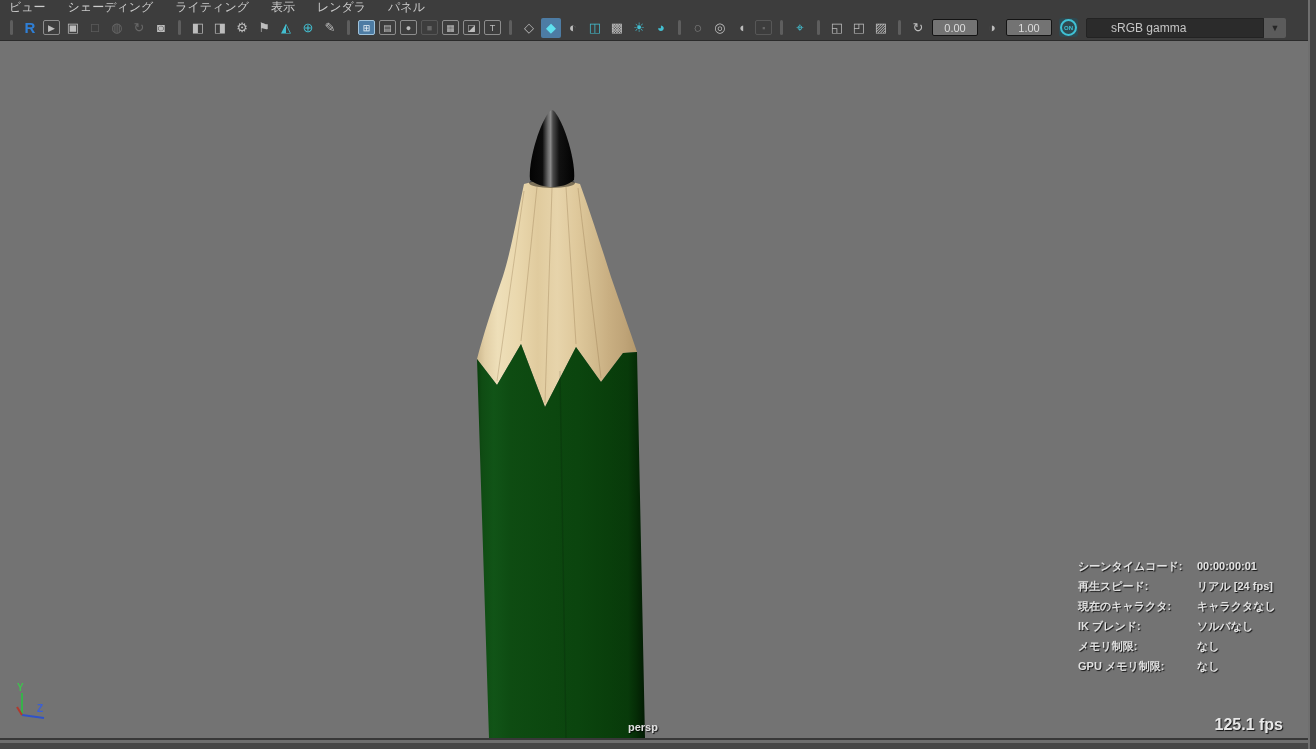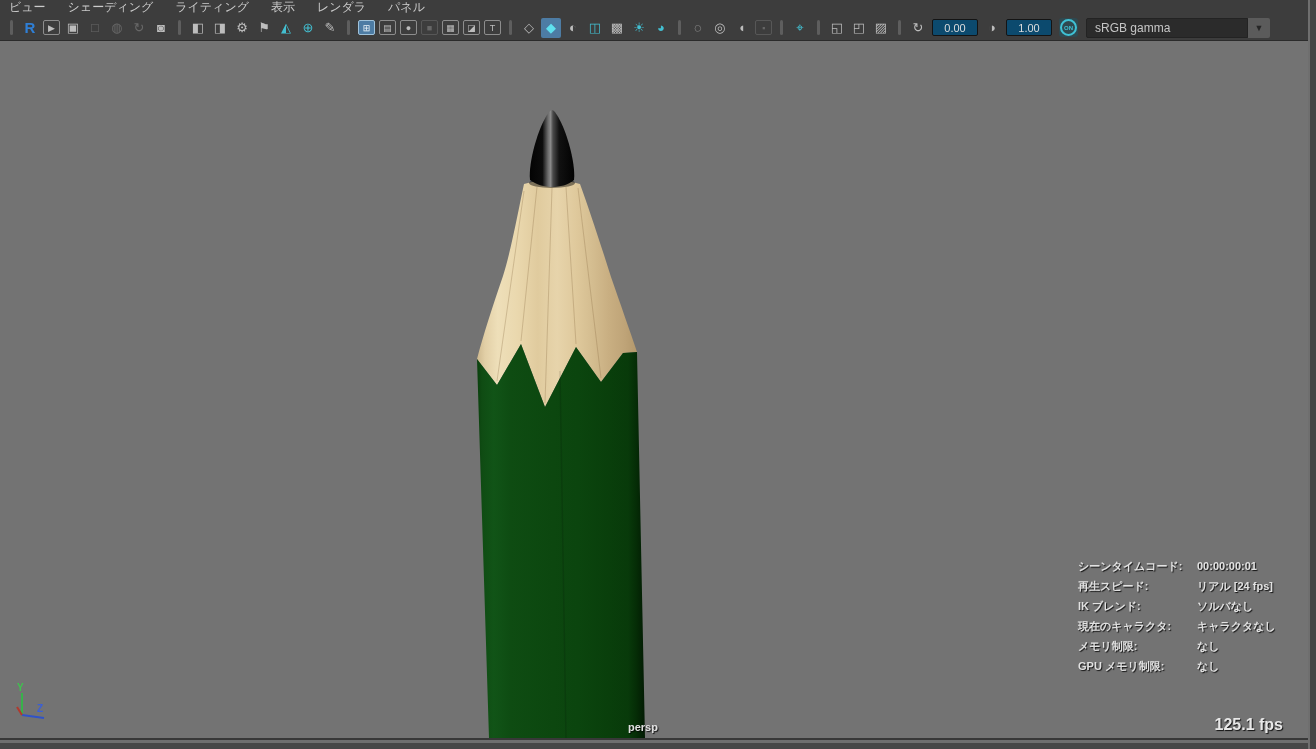--- a/index.html
+++ b/index.html
@@ -13,29 +13,29 @@
            border-bottom:1px solid #2b2b2b;padding-left:4px;}
   .tb-icon{min-width:20px;height:20px;display:flex;align-items:center;justify-content:center;
            font-size:13px;color:#bdbdbd;margin:0 1px;border-radius:2px;}
   .tb-icon.logo{color:#2f7fd6;font-weight:bold;font-size:15px;}
   .tb-icon.boxed{min-width:15px;width:15px;height:13px;border:1px solid #8d8d8d;font-size:9px;margin:0 2px;}
   .tb-icon.disabled{opacity:.33;}
   .tb-icon.teal{color:#43bfd1;}
   .tb-icon.active{background:#4d7ca4;color:#e8f1f7;border-color:#9fc2da;}
   .tb-icon.active.teal{color:#5fe0ee;}
   .tb-sep{width:3px;height:15px;background:#5e5e5e;border-radius:2px;margin:0 6px;flex:none;}
-  .tb-field{width:44px;height:15px;background:#0c4a6e;border:1px solid #141414;color:#dcdcdc;
+  .tb-field{width:44px;height:15px;background:#737373;border:1px solid #141414;color:#dcdcdc;
             font-size:11px;display:flex;align-items:center;justify-content:center;margin:0 3px;border-radius:2px;}
   .tb-toggle{width:19px;height:19px;border-radius:3px;background:#2f4950;display:flex;
              align-items:center;justify-content:center;margin:0 4px;}
   .tb-toggle .ring{width:13px;height:13px;border:2px solid #3fc1d4;border-radius:50%;color:#3fc1d4;
                    font-size:6px;font-weight:bold;display:flex;align-items:center;justify-content:center;}
   .tb-dropdown{height:20px;display:flex;margin-left:4px;}
   .tb-dropdown .val{width:152px;background:#2b2b2b;color:#c6c6c6;font-size:12px;display:flex;
-                    align-items:center;padding-left:8px;border:1px solid #232323;border-radius:2px 0 0 2px;}
+                    align-items:center;padding-left:24px;border:1px solid #232323;border-radius:2px 0 0 2px;}
   .tb-dropdown .arrow{width:22px;background:#5b5b5b;display:flex;align-items:center;justify-content:center;
                       color:#262626;font-size:9px;border-radius:0 2px 2px 0;}
   
   .viewport{position:relative;width:1316px;height:697px;background:#737373;overflow:hidden;}
   .vp-b1{height:2px;background:#383838;}
   .vp-b2{height:3px;background:#6f6f6f;}
   .vp-b3{height:6px;background:#474747;}
   .right-frame-light{position:absolute;top:0;right:6px;width:2px;height:749px;background:#6f6f6f;z-index:9;}
   .right-frame-dark{position:absolute;top:0;right:0;width:6px;height:749px;background:#454545;z-index:8;}
   .pencil-svg{position:absolute;left:0;top:0;}
@@ -188,26 +188,26 @@
   <div class="hud">
       <div class="hud-row">
         <div class="hud-label">シーンタイムコード:</div>
         <div class="hud-value">00:00:00:01</div>
       </div>
       <div class="hud-row">
         <div class="hud-label">再生スピード:</div>
         <div class="hud-value">リアル [24 fps]</div>
       </div>
       <div class="hud-row">
+        <div class="hud-label">現在のキャラクタ:</div>
+        <div class="hud-value">キャラクタなし</div>
+      </div>
+      <div class="hud-row">
         <div class="hud-label">IK ブレンド:</div>
         <div class="hud-value">ソルバなし</div>
-      </div>
-      <div class="hud-row">
-        <div class="hud-label">現在のキャラクタ:</div>
-        <div class="hud-value">キャラクタなし</div>
       </div>
       <div class="hud-row">
         <div class="hud-label">メモリ制限:</div>
         <div class="hud-value">なし</div>
       </div>
       <div class="hud-row">
         <div class="hud-label">GPU メモリ制限:</div>
         <div class="hud-value">なし</div>
       </div>
     </div>

